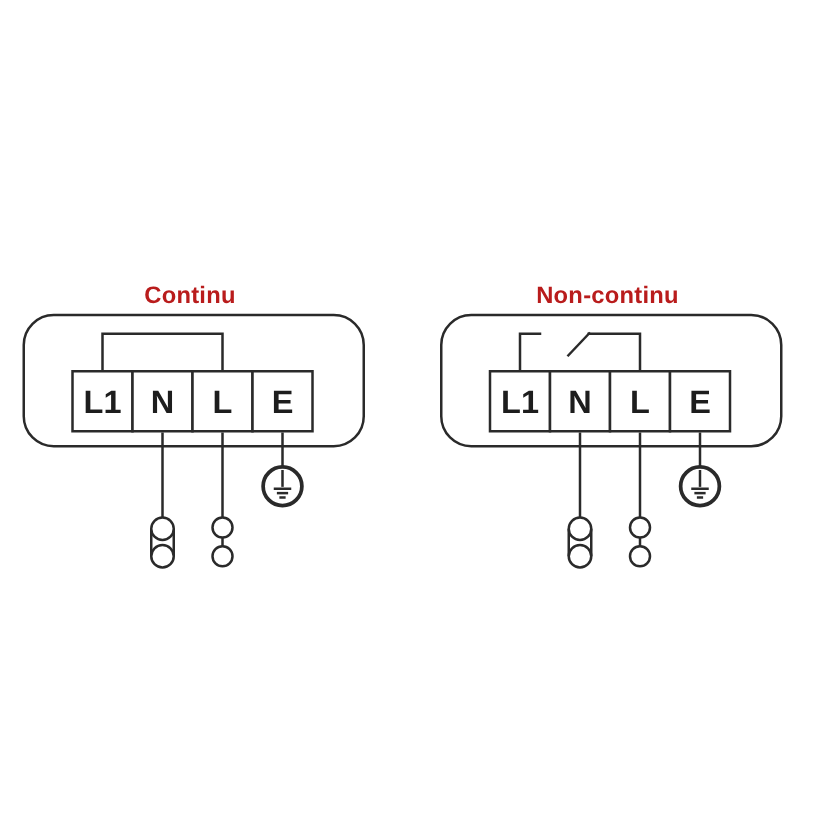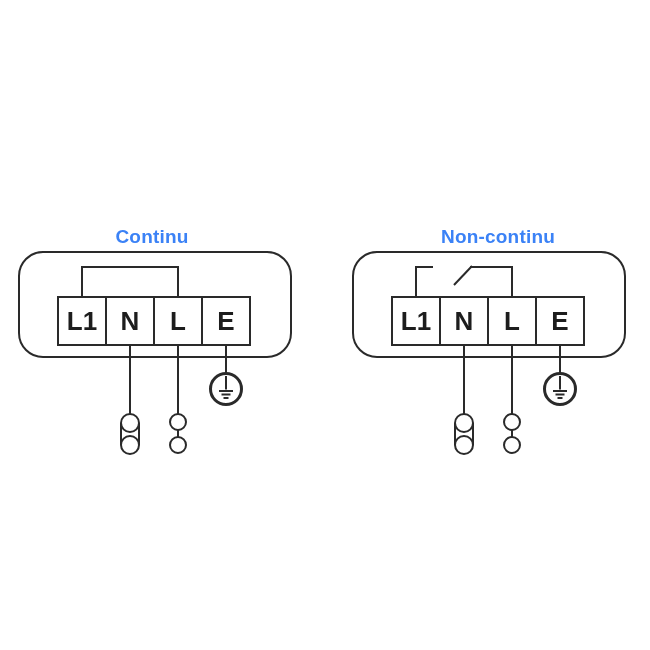--- a/index.html
+++ b/index.html
@@ -18,25 +18,25 @@
     overflow: hidden;
   }
   .diagram-title {
     position: absolute;
     top: 226px;
     width: 304px;
     text-align: center;
     font-family: "Liberation Sans", sans-serif;
     font-size: 19px;
     font-weight: bold;
-    color: #3b82f6;
+    color: #b91c1c;
     letter-spacing: 0.2px;
   }
   .title-left  { left: 0px; }
-  .title-right { left: 346px; }
+  .title-right { left: 334px; }
   svg.diagram-canvas {
     position: absolute;
     left: 0;
     top: 0;
   }
   
   .enclosure   { fill: #ffffff; stroke-width: 2; }
   .tbox        { fill: #ffffff; stroke-width: 2; }
   .wire        { fill: none;    stroke-width: 2; stroke-linecap: butt; }
   .earth-ring  { fill: #ffffff; stroke-width: 3; }

